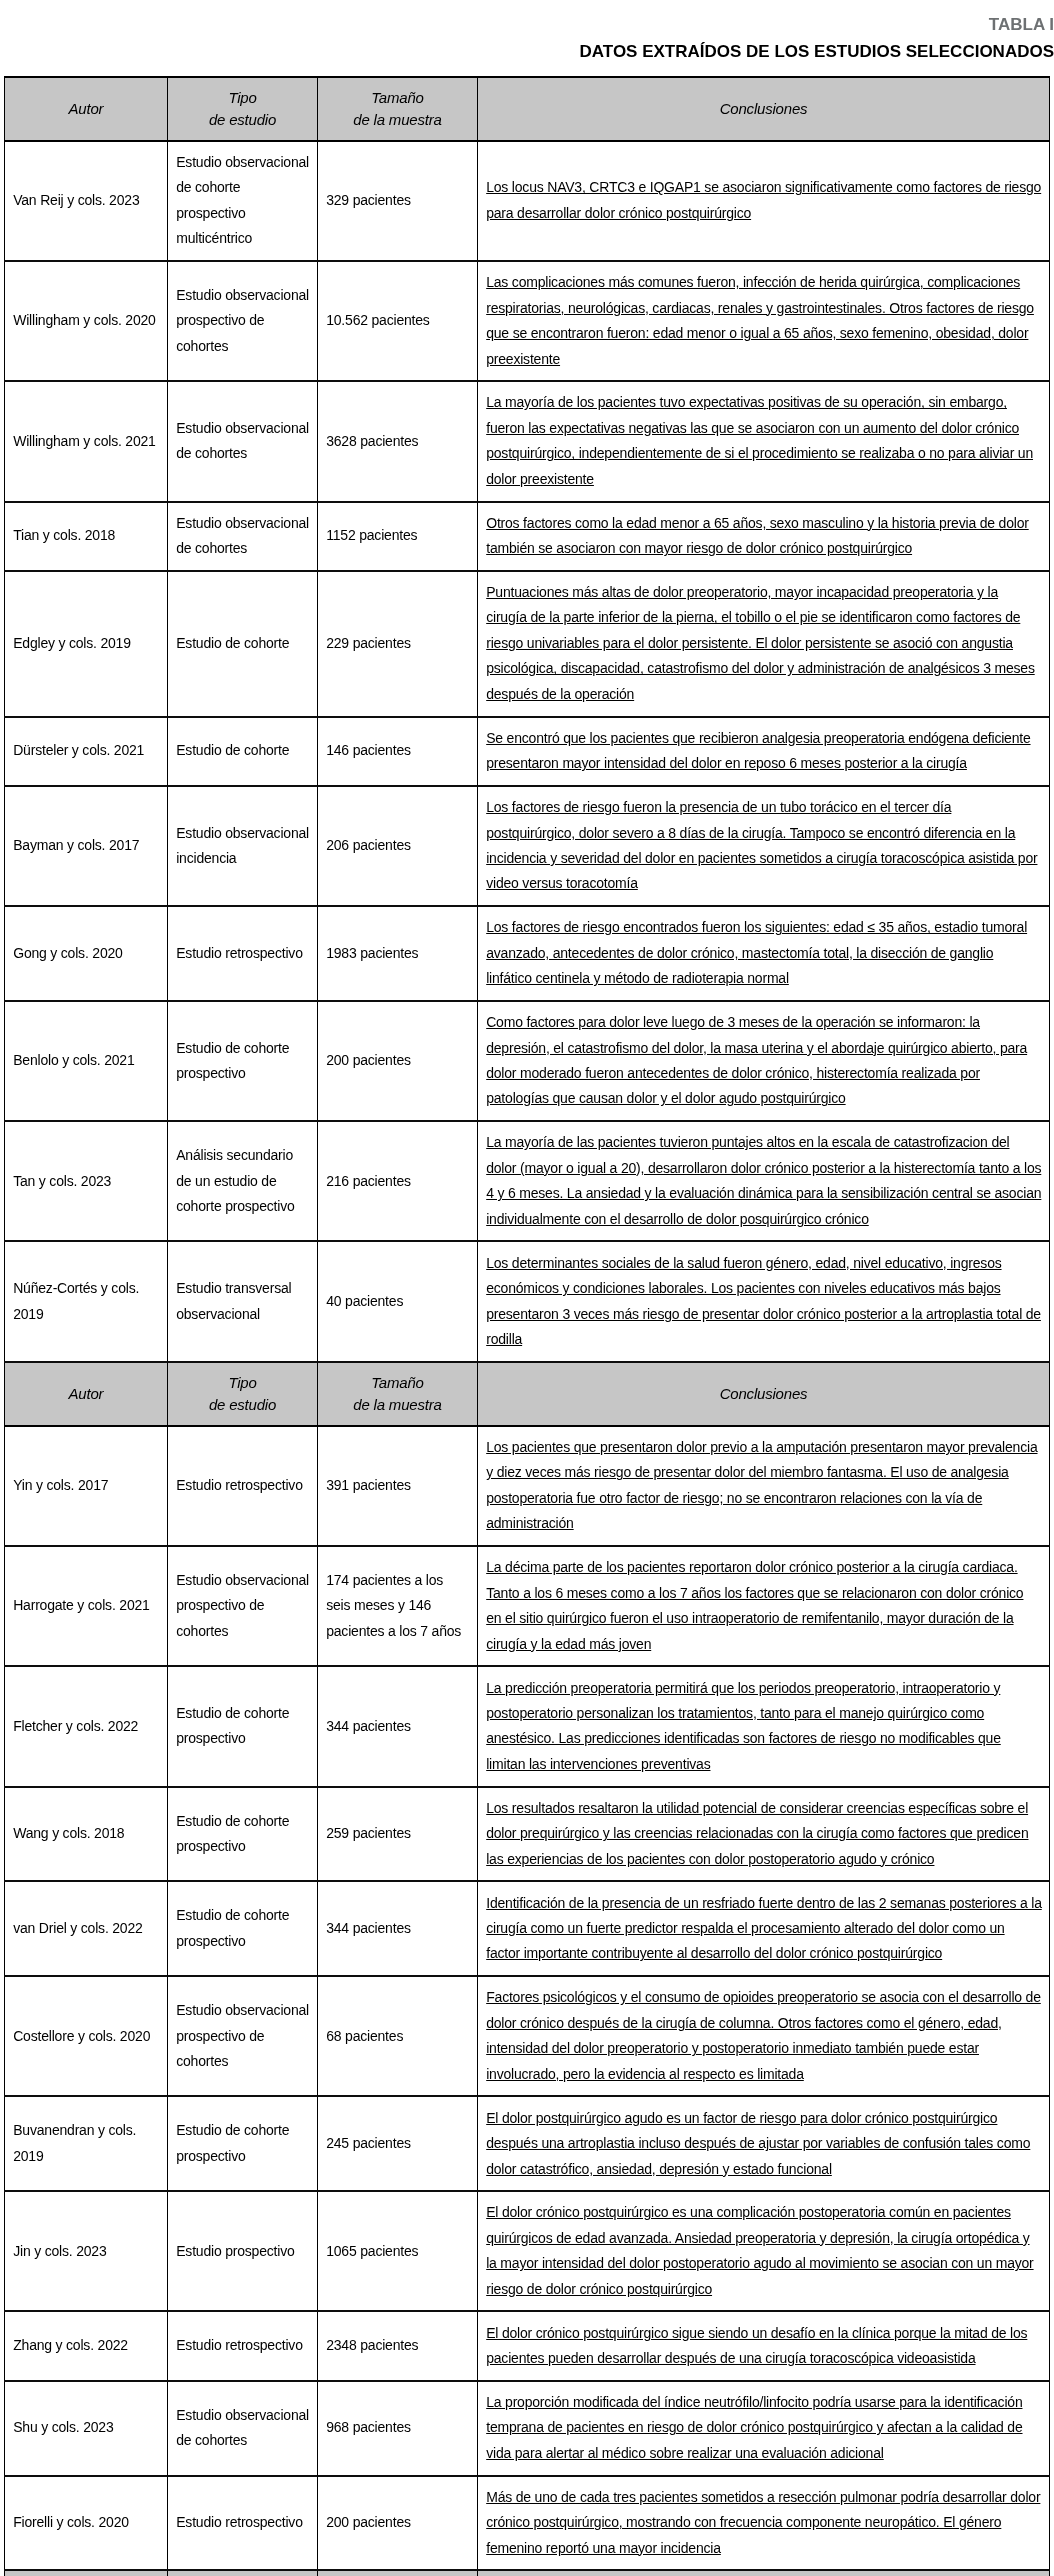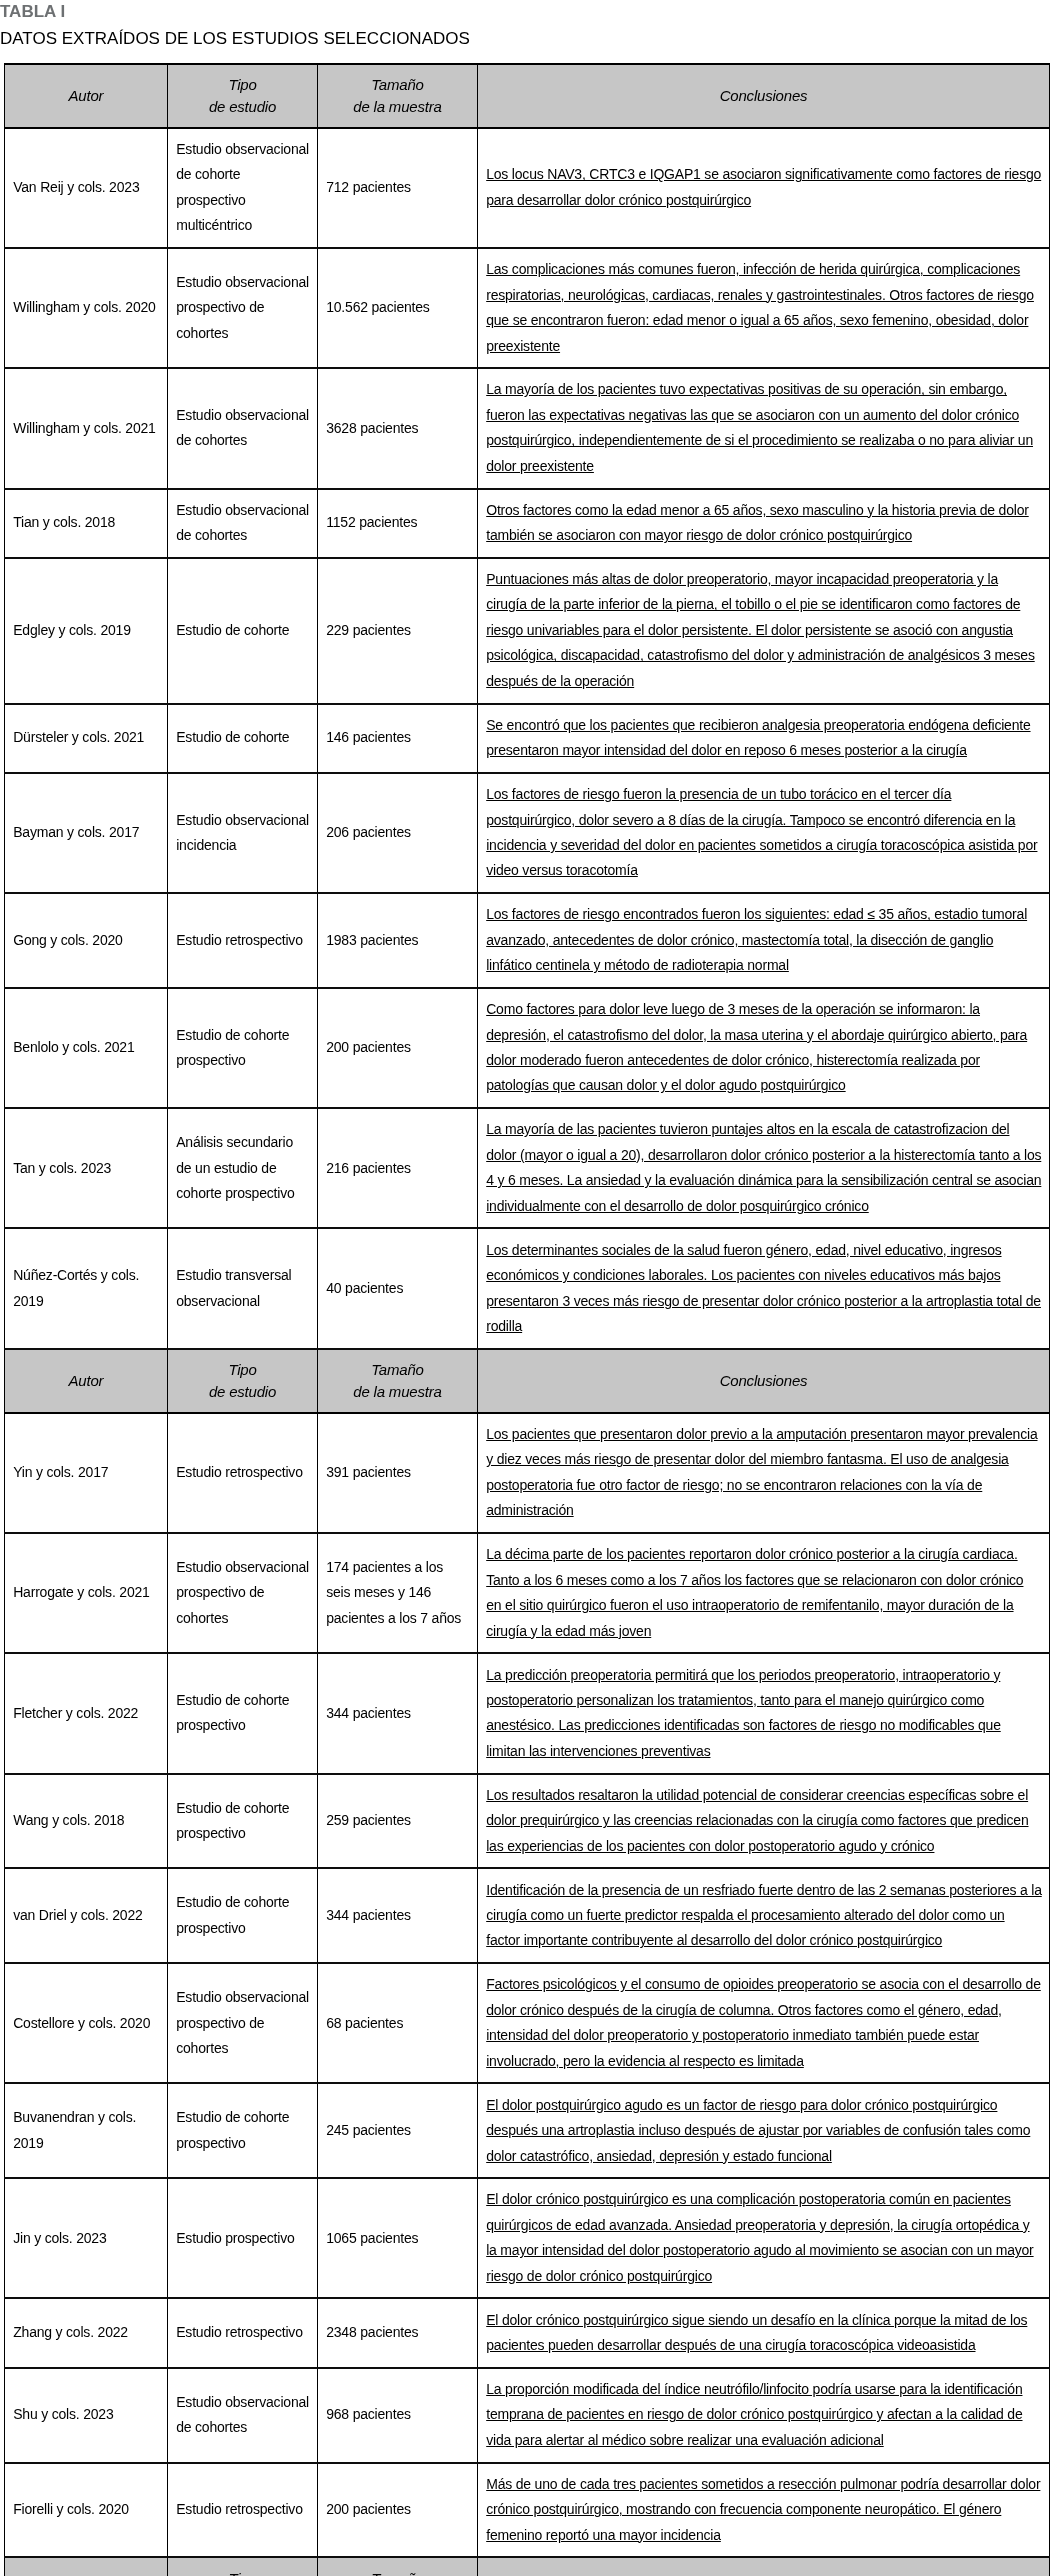--- a/index.html
+++ b/index.html
@@ -2,27 +2,27 @@
 <html lang="es" style="font-size:8.2px"><head>
 <meta charset="utf-8">
 <style>
   html,body{margin:0;padding:0;background:#fff;}
   body{
     width:1054px;
     font-family:"Liberation Sans","DejaVu Sans",sans-serif;
     color:#000;
     letter-spacing:-0.2px;
   }
-  .titleblock{ text-align:left; padding-top:2px; }
+  .titleblock{ text-align:right; padding-top:15px; }
   .title{
     font-size:17px; font-weight:bold; color:#6d7072;
     margin:0 0 7.2px 0; letter-spacing:0px;
   }
   .subtitle{
-    font-size:17px; font-weight:normal; color:#000;
+    font-size:17px; font-weight:bold; color:#000;
     margin:0 0 13.4px 0; letter-spacing:0px;
   }
   table.studies{
     width:1046px; margin:0 auto 15.5px auto;
     border-collapse:collapse; table-layout:fixed;
   }
   col.c-autor{width:163px;}
   col.c-tipo{width:150px;}
   col.c-muestra{width:160px;}
   col.c-conclusiones{width:auto;}
@@ -74,21 +74,21 @@
         <th>Autor</th>
         <th>Tipo
 de estudio</th>
         <th>Tamaño
 de la muestra</th>
         <th>Conclusiones</th>
       </tr>
       <tr class="datarow">
         <td class="cell-autor">Van Reij y cols. 2023</td>
         <td class="cell-tipo">Estudio observacional de cohorte prospectivo multicéntrico</td>
-        <td class="cell-muestra">712 pacientes</td>
+        <td class="cell-muestra">329 pacientes</td>
         <td class="cell-conclusion">Los locus NAV3, CRTC3 e IQGAP1 se asociaron significativamente como factores de riesgo para desarrollar dolor crónico postquirúrgico</td>
       </tr>
       <tr class="datarow">
         <td class="cell-autor">Willingham y cols. 2020</td>
         <td class="cell-tipo">Estudio observacional prospectivo de cohortes</td>
         <td class="cell-muestra">10.562 pacientes</td>
         <td class="cell-conclusion">Las complicaciones más comunes fueron, infección de herida quirúrgica, complicaciones respiratorias, neurológicas, cardiacas, renales y gastrointestinales. Otros factores de riesgo que se encontraron fueron: edad menor o igual a 65 años, sexo femenino, obesidad, dolor preexistente</td>
       </tr>
       <tr class="datarow">
         <td class="cell-autor">Willingham y cols. 2021</td>

